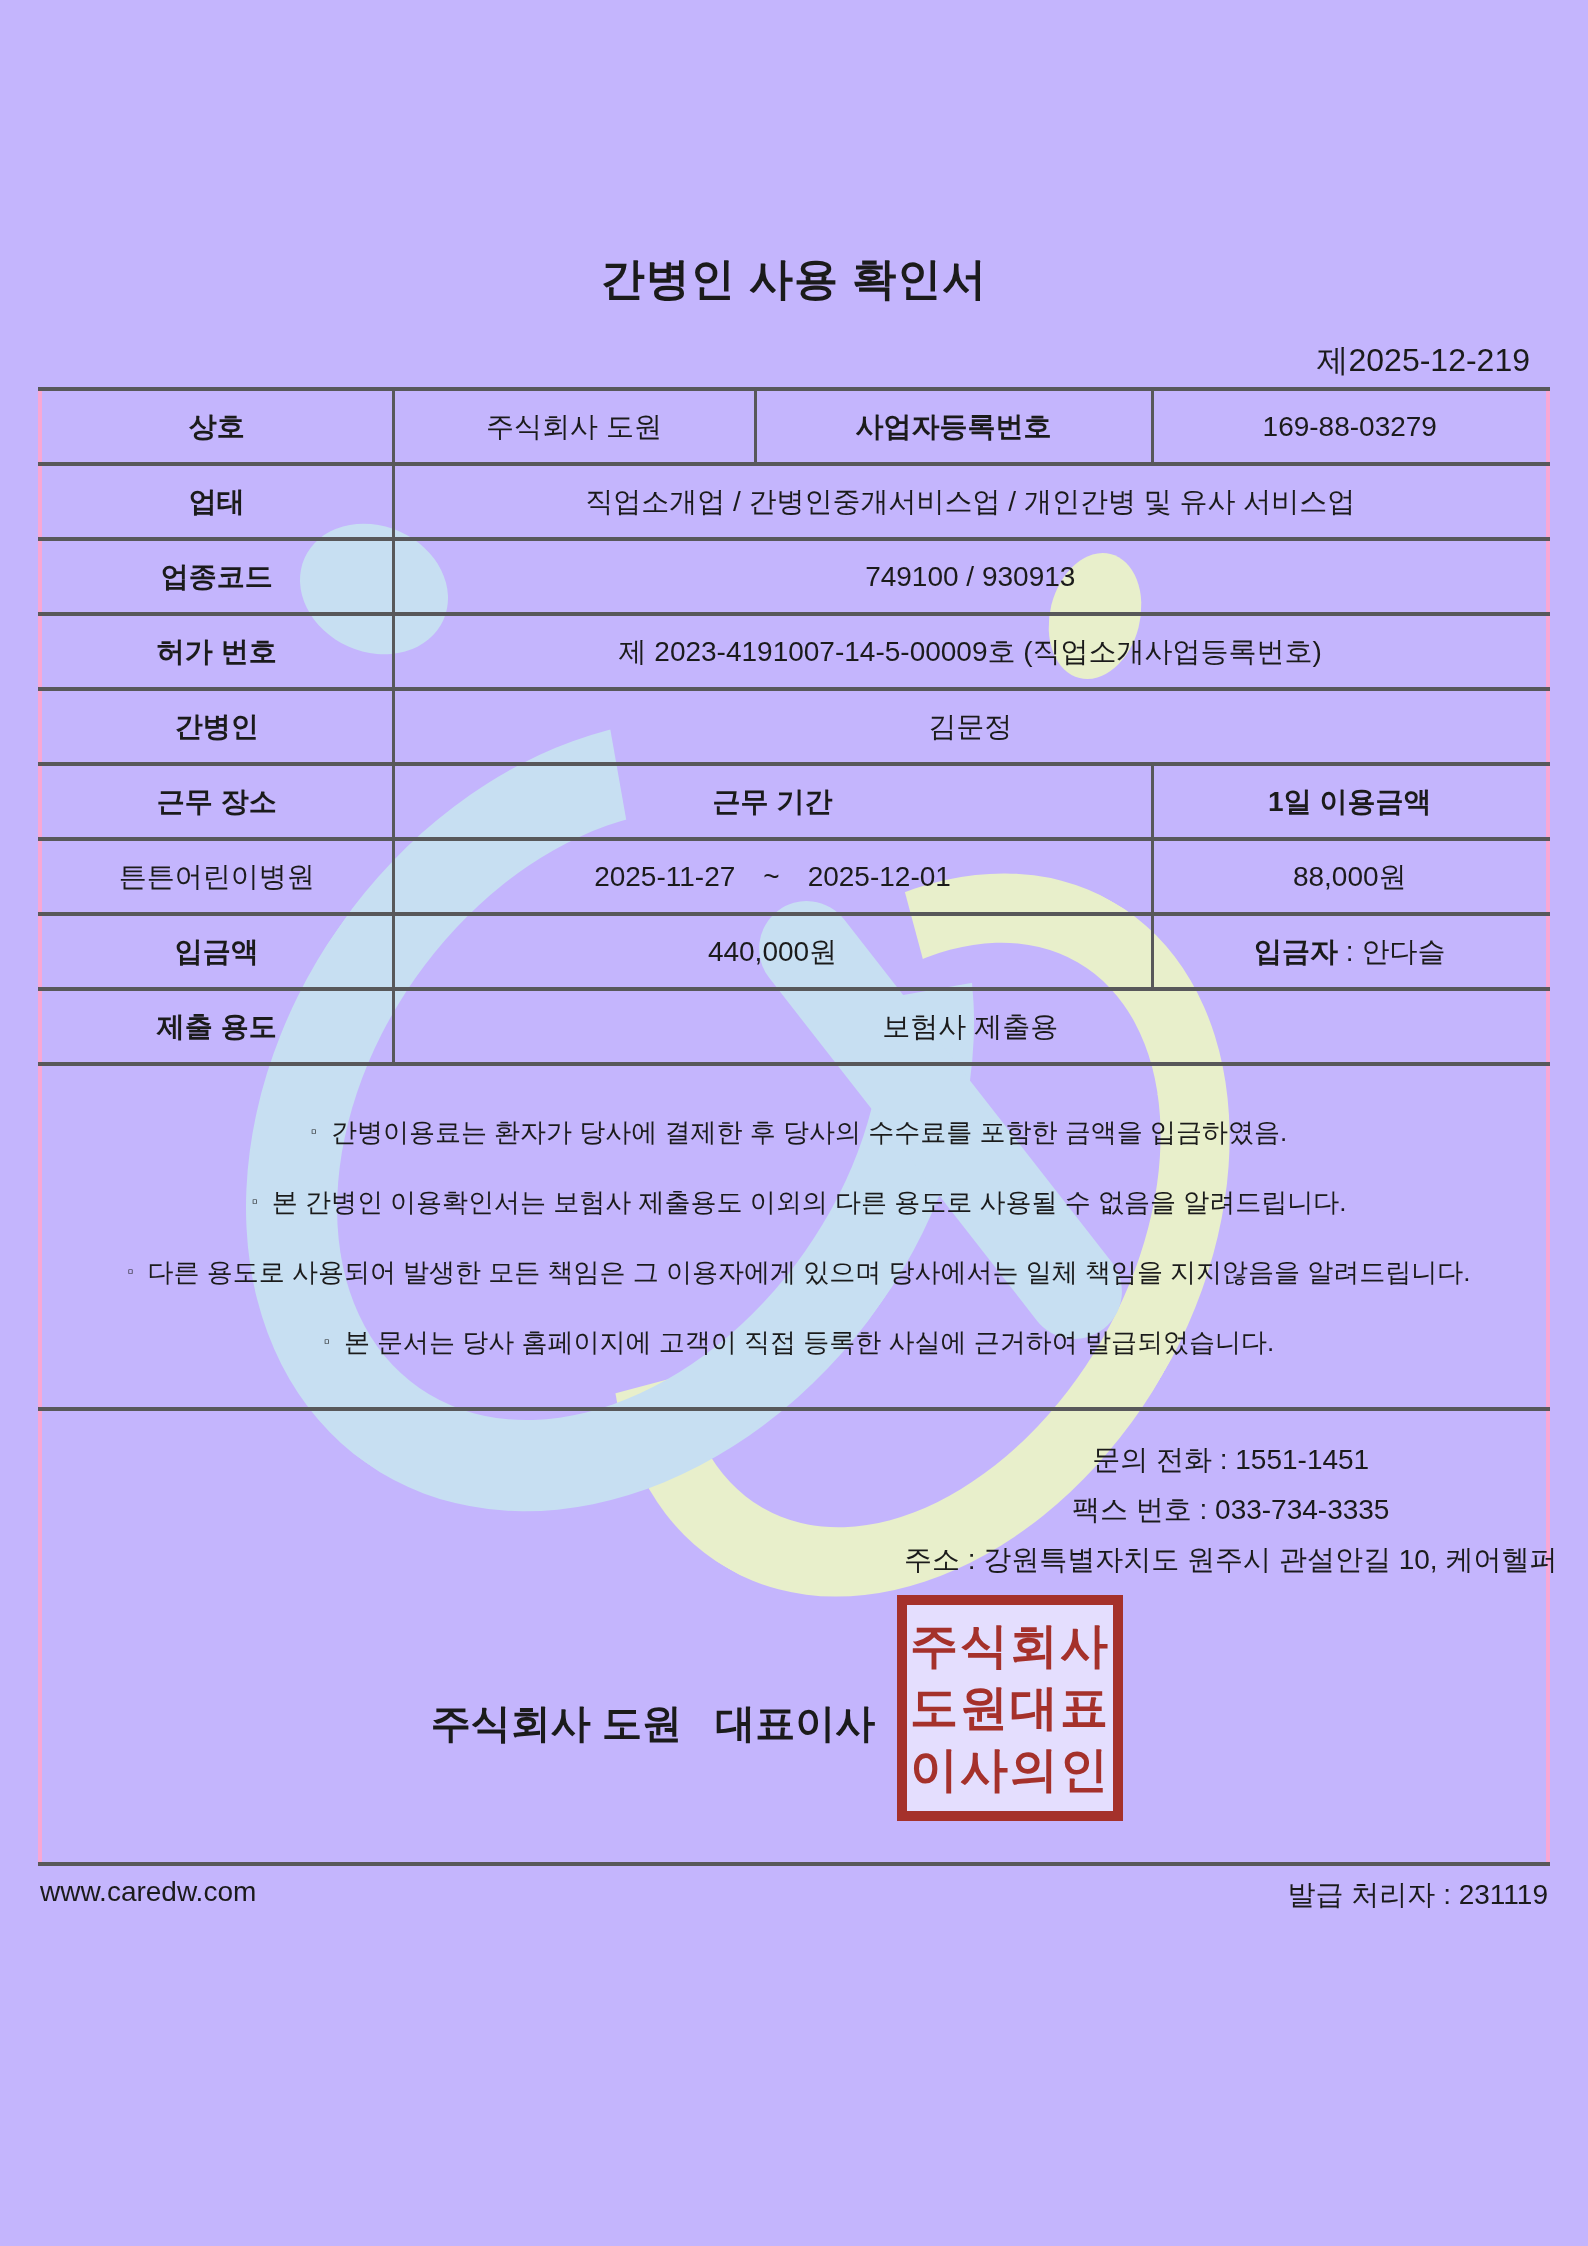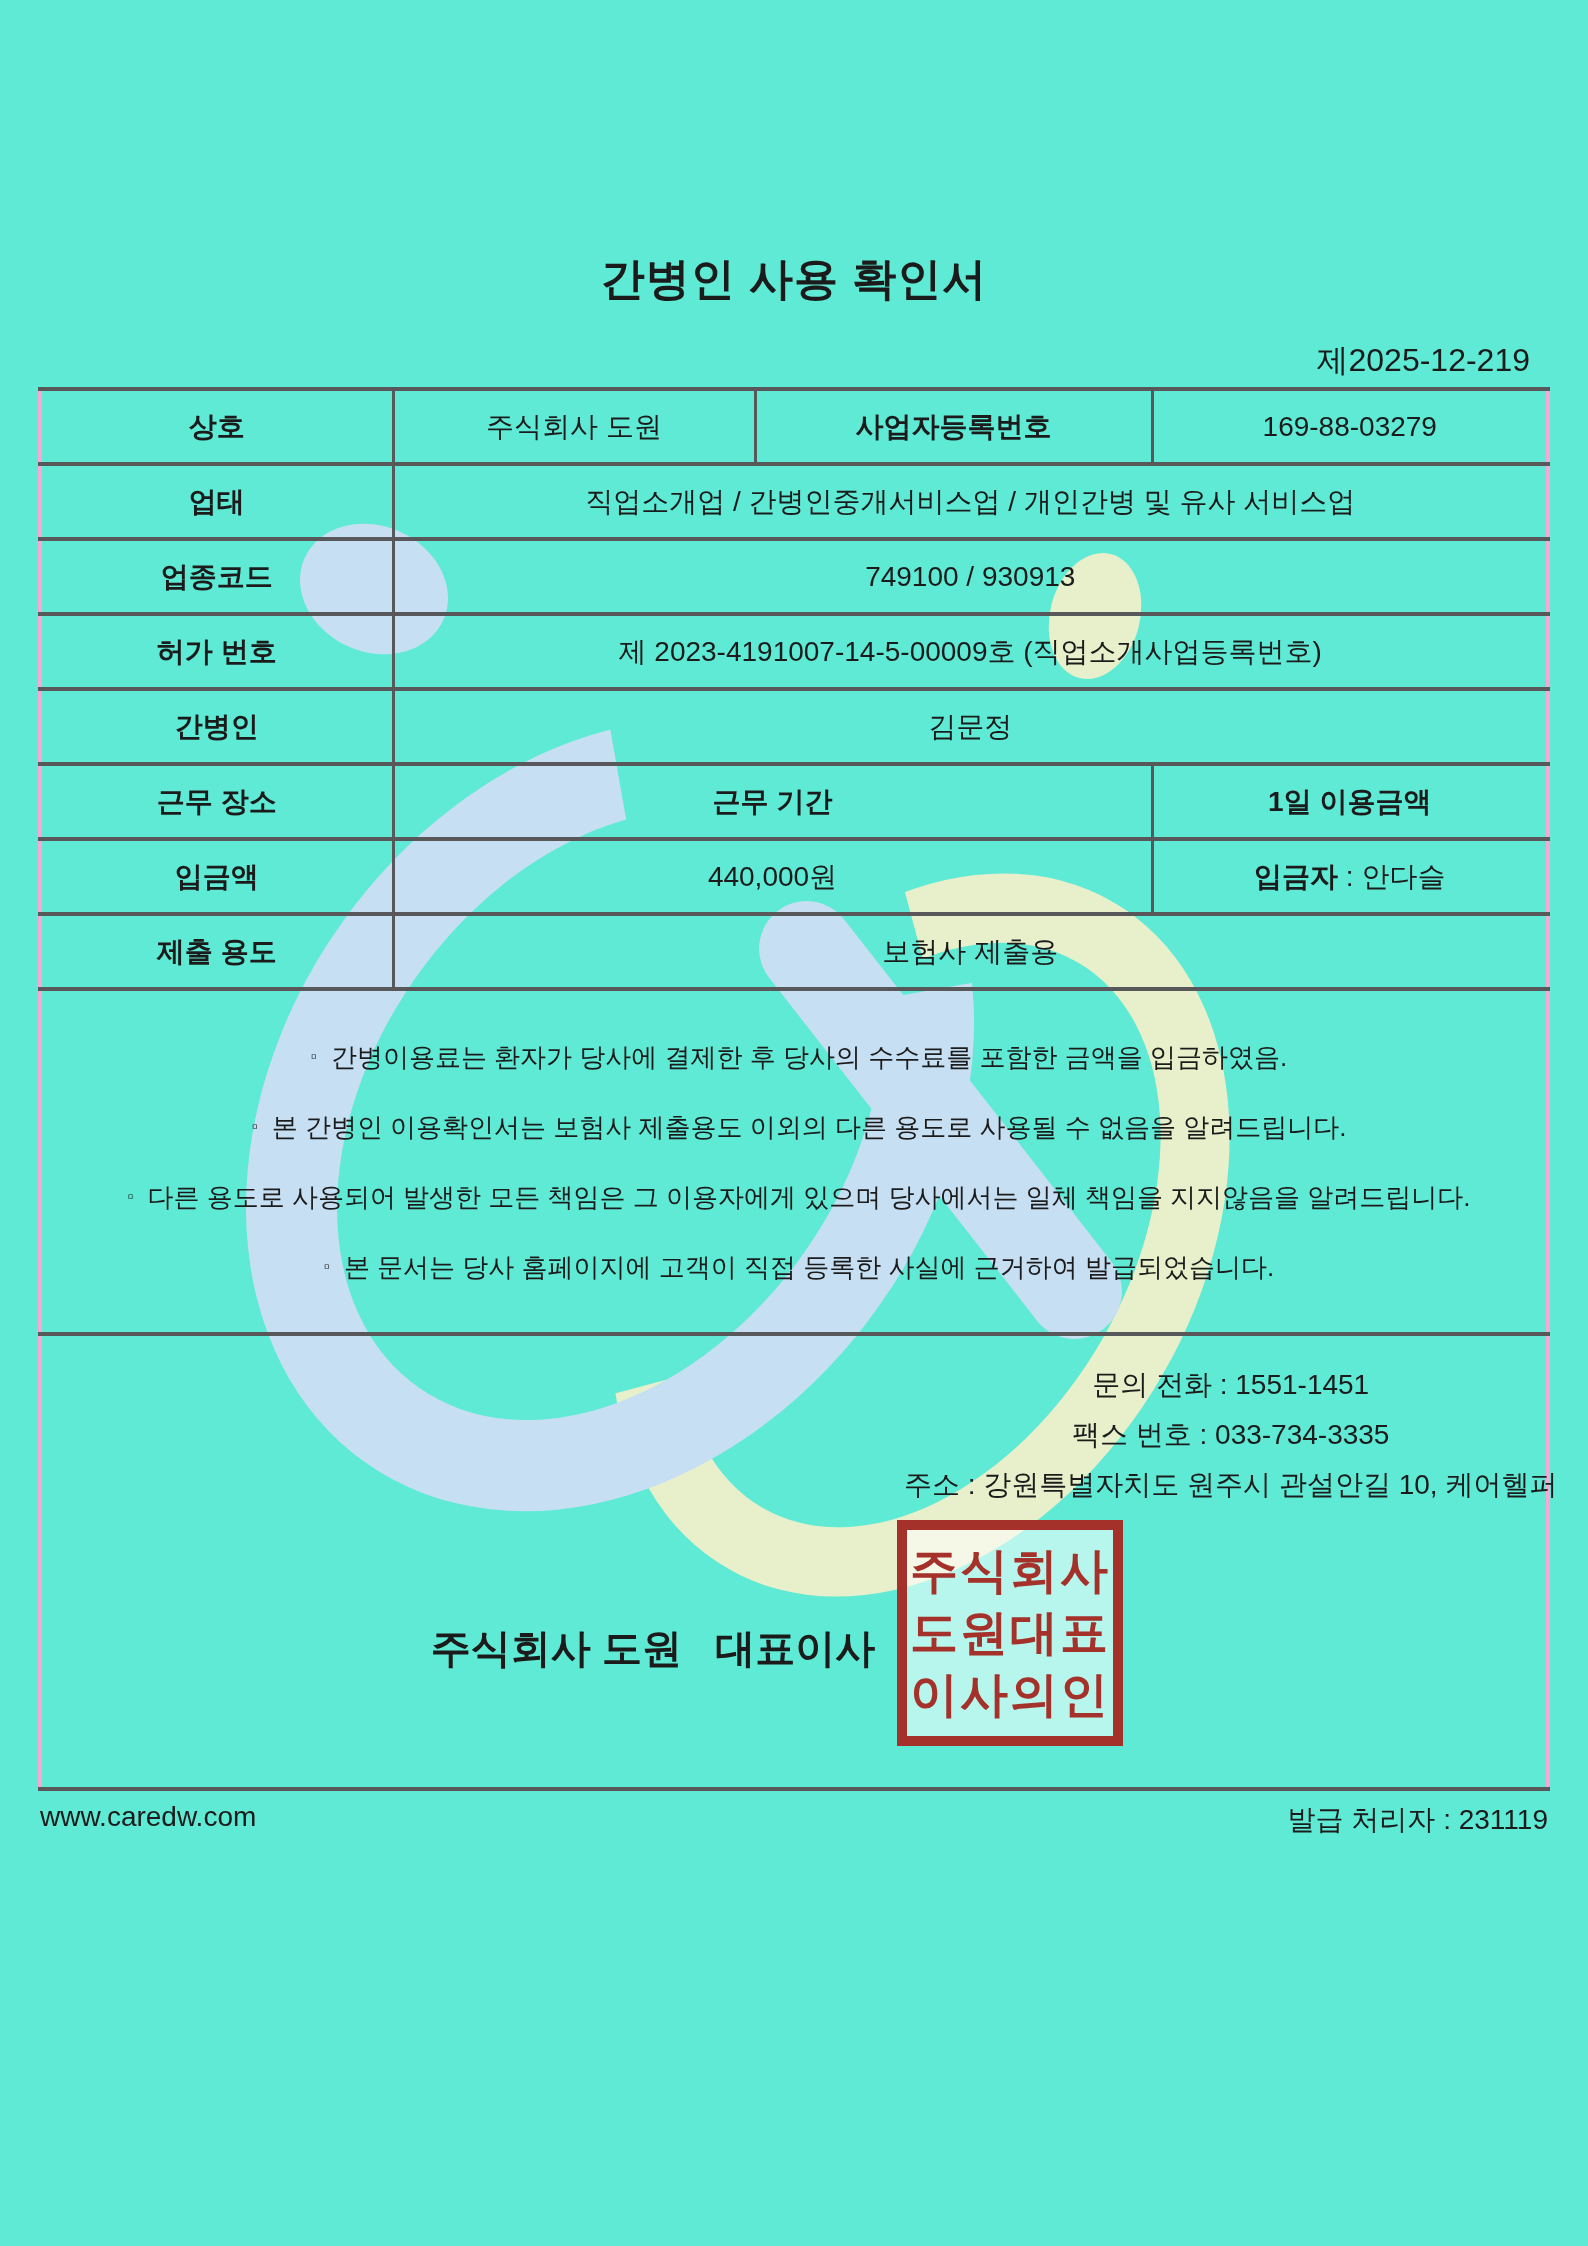--- a/index.html
+++ b/index.html
@@ -1,18 +1,18 @@
 <!DOCTYPE html>
 <html><head>
 <meta charset="utf-8">
 <style>
   * { box-sizing: border-box; }
   html,body { margin:0; padding:0; background:#ffffff; }
   .page {
-    position:relative; width:1588px; height:2246px; background:#5eead4;
+    position:relative; width:1588px; height:2246px; background:#c4b5fd;
     font-family:"Liberation Sans","DejaVu Sans",sans-serif; color:#1b1b1b; overflow:hidden;
   }
   
   .watermark { position:absolute; inset:0; z-index:0; }
   .wm { position:absolute; }
   .wm-green-ring {
     left:640px; top:850px; width:560px; height:770px;
     border:70px solid #e8efcb; border-left-color:transparent;
     border-radius:50%; transform:rotate(30deg);
   }
@@ -120,20 +120,25 @@
         <td colspan="3">김문정</td>
       </tr>
 
 
       <tr class="r">
         <td class="lbl">근무 장소</td>
         <td colspan="2" class="lbl">근무 기간</td>
         <td class="lbl">1일 이용금액</td>
       </tr>
 
+      <tr class="r">
+        <td>튼튼어린이병원</td>
+        <td colspan="2"><span>2025-11-27</span><span class="tilde">~</span><span>2025-12-01</span></td>
+        <td>88,000원</td>
+      </tr>
 
       <tr class="r">
         <td class="lbl">입금액</td>
         <td colspan="2">440,000원</td>
         <td><span class="lbl">입금자</span><span style="white-space:pre"> : 안다슬</span></td>
       </tr>
 
       <tr class="r">
         <td class="lbl">제출 용도</td>
         <td colspan="3">보험사 제출용</td>

